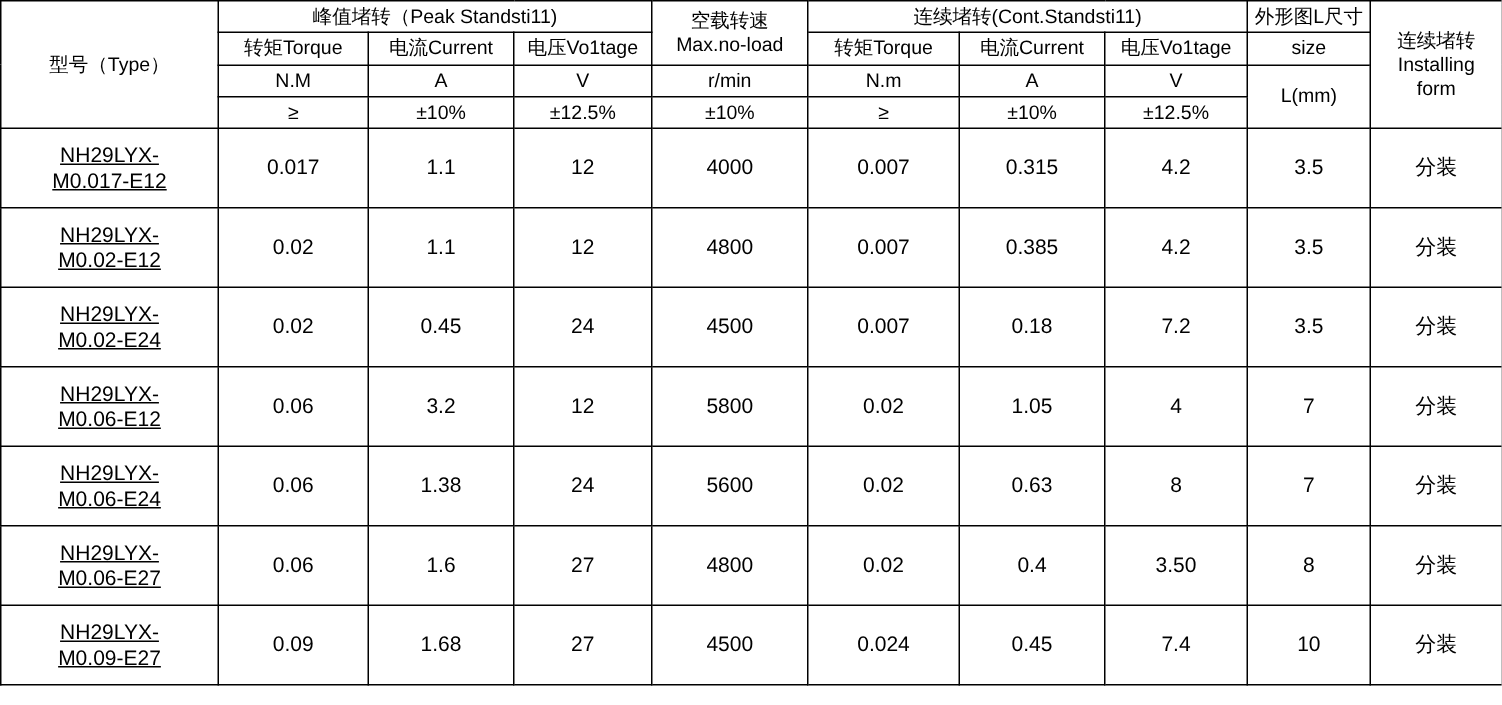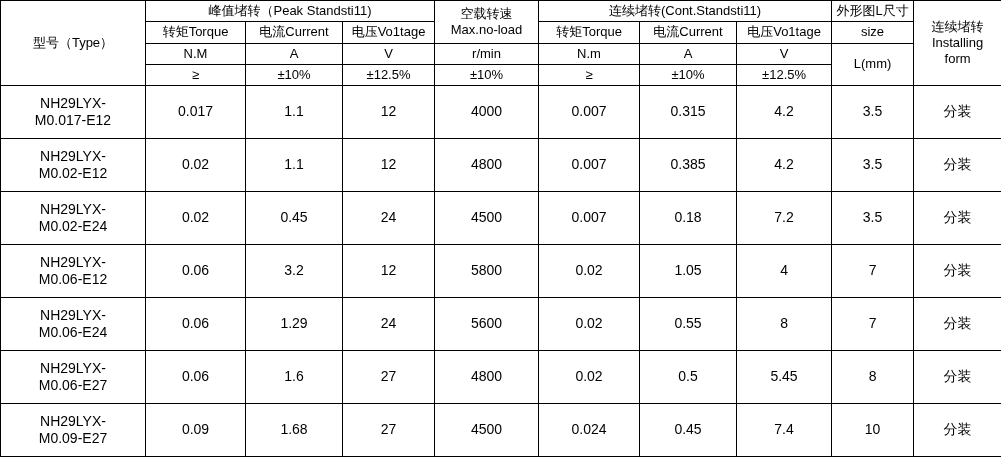--- a/index.html
+++ b/index.html
@@ -52,20 +52,21 @@
   }
   .data-row td {
     height: 48px;
     font-size: 14px;
   }
   .model-cell {
     text-align: left;
     padding-left: 8px;
     font-size: 14px;
     line-height: 1.35;
+    text-decoration: underline;
   }
   .model-cell .line1, .model-cell .line2 {
     display: block;
   }
   .ge { font-size: 14px; }
   col.c-type { width: 145px; }
   col.c-tq   { width: 100px; }
   col.c-cur  { width: 97px; }
   col.c-vol  { width: 92px; }
   col.c-nl   { width: 104px; }
@@ -196,41 +197,41 @@
       <td>4</td>
       <td>7</td>
       <td>分装</td>
     </tr>
     <tr class="data-row">
       <td class="model-cell">
         <span class="line1">NH29LYX-</span>
         <span class="line2">M0.06-E24</span>
       </td>
       <td>0.06</td>
-      <td>1.29</td>
+      <td>1.38</td>
       <td>24</td>
       <td>5600</td>
       <td>0.02</td>
-      <td>0.55</td>
+      <td>0.63</td>
       <td>8</td>
       <td>7</td>
       <td>分装</td>
     </tr>
     <tr class="data-row">
       <td class="model-cell">
         <span class="line1">NH29LYX-</span>
         <span class="line2">M0.06-E27</span>
       </td>
       <td>0.06</td>
       <td>1.6</td>
       <td>27</td>
       <td>4800</td>
       <td>0.02</td>
-      <td>0.5</td>
-      <td>5.45</td>
+      <td>0.4</td>
+      <td>3.50</td>
       <td>8</td>
       <td>分装</td>
     </tr>
     <tr class="data-row">
       <td class="model-cell">
         <span class="line1">NH29LYX-</span>
         <span class="line2">M0.09-E27</span>
       </td>
       <td>0.09</td>
       <td>1.68</td>

